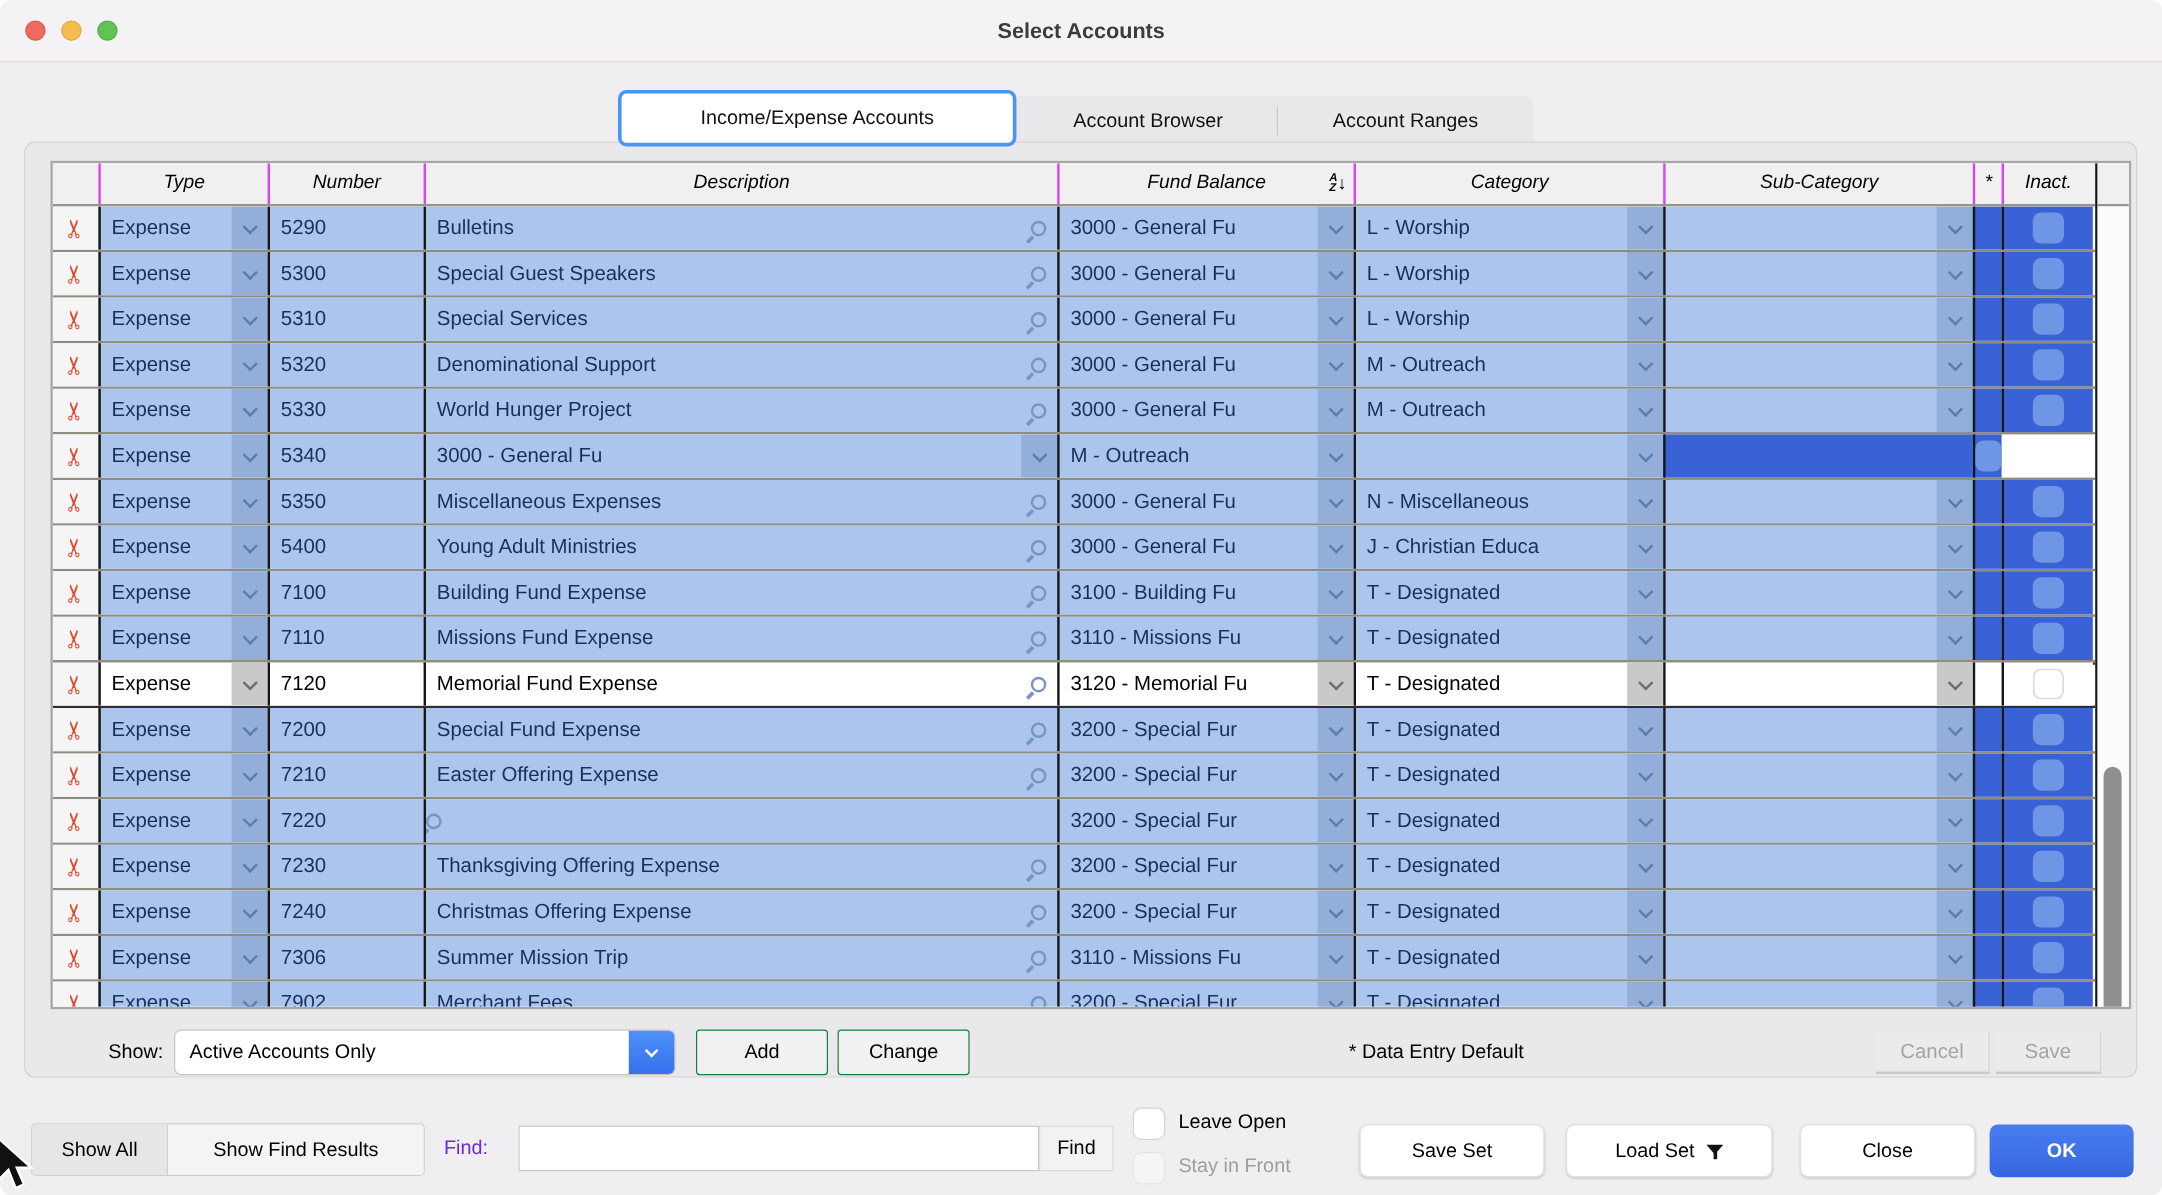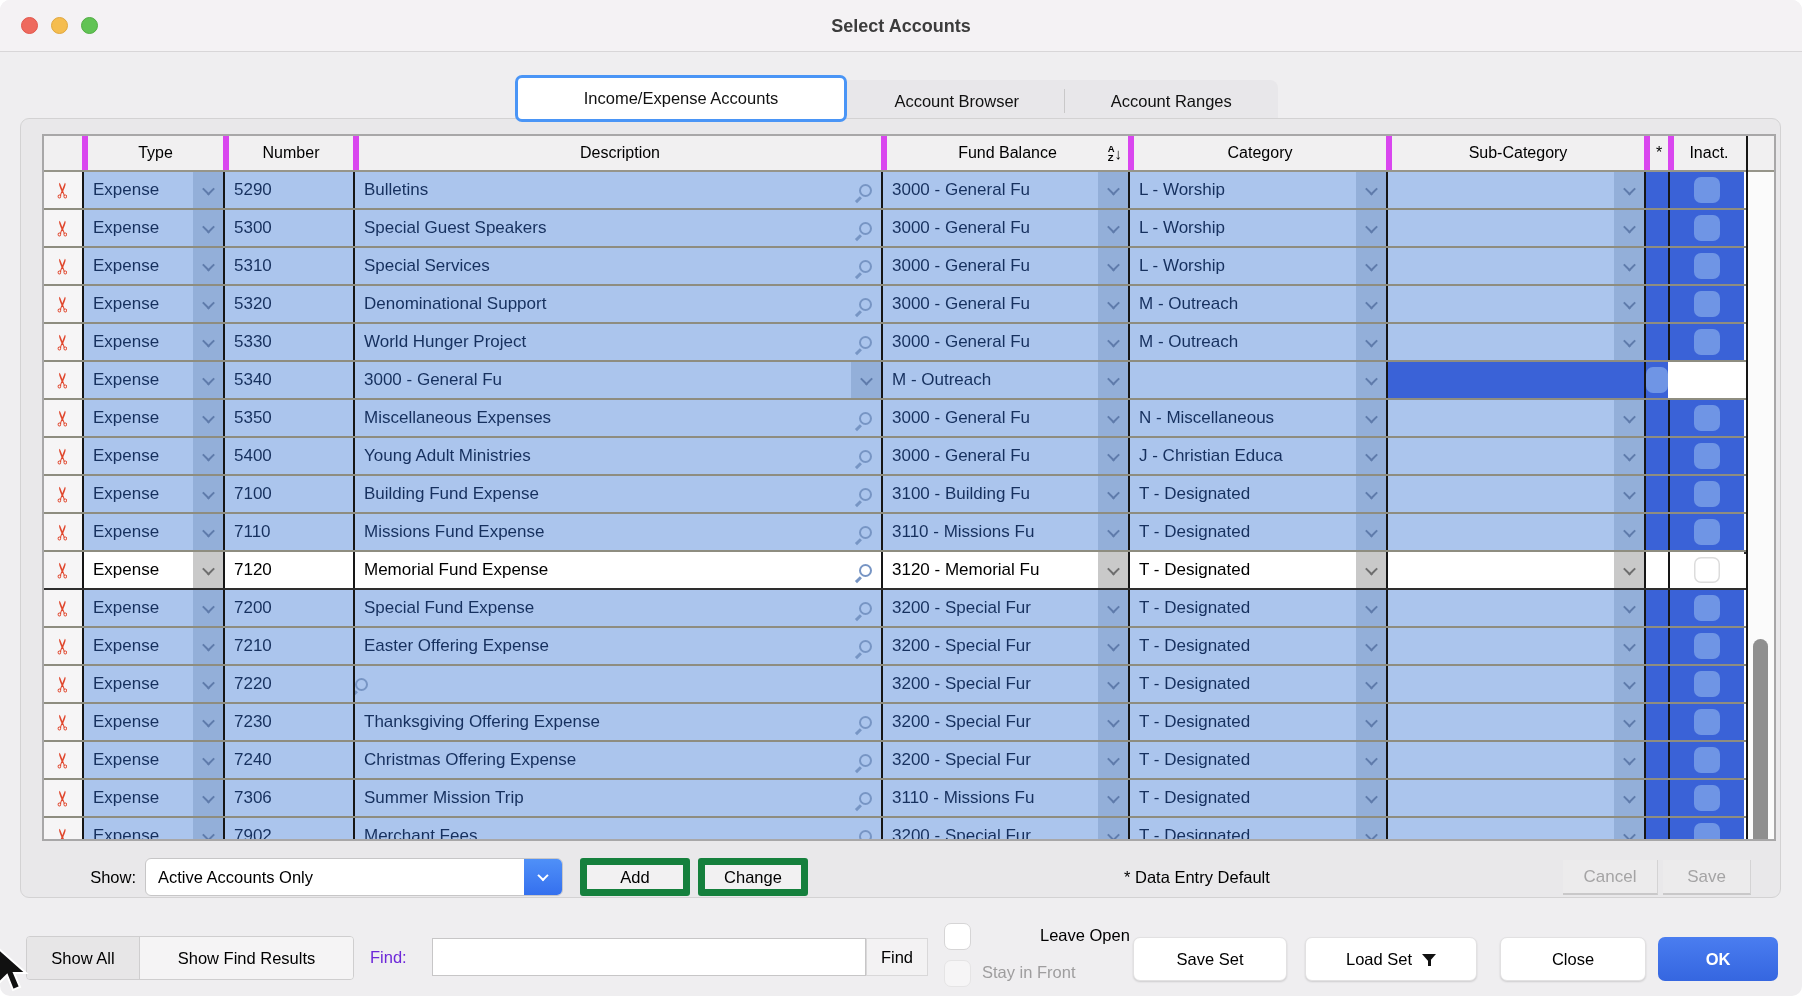--- a/index.html
+++ b/index.html
@@ -24,21 +24,21 @@
   .tab.selected{position:absolute;left:515px;top:75px;width:332px;height:47px;background:#fff;border:3px solid #4a95f6;border-radius:7px;z-index:3;}
 
   
   .panel{position:absolute;left:20px;top:118px;width:1761px;height:780px;background:#e9e8ea;border:1px solid #d3d2d3;border-radius:9px;}
 
   
   .tablewrap{position:absolute;left:42px;top:134px;width:1734px;height:707px;border:2px solid #a8a7a8;background:#fff;display:flex;overflow:hidden;}
   .tmain{width:1702px;display:flex;flex-direction:column;}
   .thead{display:grid;grid-template-columns:38px 141px 130px 528px 247px 258px 258px 24px 76px;height:36px;background:#f1f0f1;border-bottom:2px solid #96958a;flex:0 0 auto;}
   .th{display:flex;align-items:center;justify-content:center;font-size:16px;color:#000;position:relative;}
-  .th+.th{border-left:6px solid #d946ef;}
+  .th+.th{border-left:2px solid #d946ef;font-style:italic;}
   .tbody{flex:1 1 auto;overflow:hidden;}
   .row{display:grid;grid-template-columns:38px 141px 130px 528px 247px 258px 258px 24px 76px;height:38px;border-bottom:2px solid #8e8d80;}
   .cell{display:flex;align-items:center;position:relative;overflow:hidden;}
   .cell+.cell{border-left:2px solid #161616;}
 
   
   .row.sel{color:#16305e;}
   .row.sel .c-fill{background:#abc5ed;}
   .row.sel .arrowbox{background:#93afd9;}
   .row.sel .chev{border-color:#5f7bab;}
@@ -71,21 +71,21 @@
   .scrollstrip .shead{height:36px;background:#f1f0f1;border-bottom:2px solid #96958a;}
   .scrollstrip .strack{flex:1;background:#fbfbfb;position:relative;}
   .sthumb{position:absolute;left:5px;width:15px;top:467px;height:225px;background:#8f8f8f;border-radius:8px;}
 
   
   .showlabel{position:absolute;left:70px;top:858px;width:66px;height:38px;display:flex;align-items:center;justify-content:flex-end;font-size:16.5px;color:#000;}
   .showselect{position:absolute;left:145px;top:858px;width:418px;height:38px;background:#fff;border:1px solid #c7c6c7;border-radius:6px;display:flex;align-items:center;}
   .showselect .val{flex:1;padding-left:12px;font-size:16.5px;color:#000;}
   .showselect .bluebtn{width:38px;height:100%;border-radius:0 5px 5px 0;background:linear-gradient(#4f90f8,#3570ee);display:flex;align-items:center;justify-content:center;}
   .showselect .bluebtn .chev{border-color:#fff;width:8px;height:8px;}
-  .btn-flat{position:absolute;top:858px;height:38px;background:#f2f1f2;border:7px solid #15803d;border-radius:3px;display:flex;align-items:center;justify-content:center;font-size:16.5px;color:#000;}
+  .btn-flat{position:absolute;top:858px;height:38px;background:#f2f1f2;border:1px solid #15803d;border-radius:3px;display:flex;align-items:center;justify-content:center;font-size:16.5px;color:#000;}
   .note{position:absolute;left:1124px;top:858px;height:38px;display:flex;align-items:center;font-size:16.5px;color:#000;}
   .btn-disabled{position:absolute;top:860px;height:35px;background:#ecebec;border-right:1px solid #d4d3d4;border-bottom:2px solid #c9c8c9;display:flex;align-items:center;justify-content:center;font-size:17px;color:#a5a4a5;}
 
   
   .seg{position:absolute;left:26px;top:936px;height:44px;display:flex;border:1px solid #cfcecf;border-radius:4px;overflow:hidden;}
   .seg .s1{width:112px;background:#e7e6e7;display:flex;align-items:center;justify-content:center;font-size:16.5px;}
   .seg .s2{width:214px;background:#f5f4f5;border-left:1px solid #cfcecf;display:flex;align-items:center;justify-content:center;font-size:16.5px;}
   .findlabel{position:absolute;left:370px;top:938px;height:38px;display:flex;align-items:center;font-size:16.5px;color:#6d28d9;}
   .findinput{position:absolute;left:432px;top:938px;width:434px;height:38px;background:#fff;border:1px solid #c7c6c7;font-size:16px;padding:0 8px;outline:none;}
   .findbtn{position:absolute;left:866px;top:938px;width:62px;height:38px;background:#f3f2f3;border:1px solid #d9d8d9;display:flex;align-items:center;justify-content:center;font-size:16.5px;}
@@ -889,21 +889,21 @@
 
   <div class="seg">
     <div class="s1">Show All</div>
     <div class="s2">Show Find Results</div>
   </div>
   <div class="findlabel">Find:</div>
   <input class="findinput" value="" style="">
   <div class="findbtn">Find</div>
 
   <div class="cb" style="left:944px;top:923px;"></div>
-  <div class="cblabel" style="left:1040px;top:926px;text-align:center;">Leave Open</div>
+  <div class="cblabel" style="left:982px;top:926px;text-align:center;">Leave Open</div>
   <div class="cb dim" style="left:944px;top:960px;"></div>
   <div class="cblabel dim" style="left:982px;top:963px;">Stay in Front</div>
 
   <div class="btn-white" style="left:1133px;width:154px;">Save Set</div>
   <div class="btn-white" style="left:1305px;width:172px;">
     <span>Load Set</span>
     <span class="funnel"></span>
   </div>
   <div class="btn-white" style="left:1500px;width:146px;">Close</div>
   <div class="btn-ok">OK</div>

